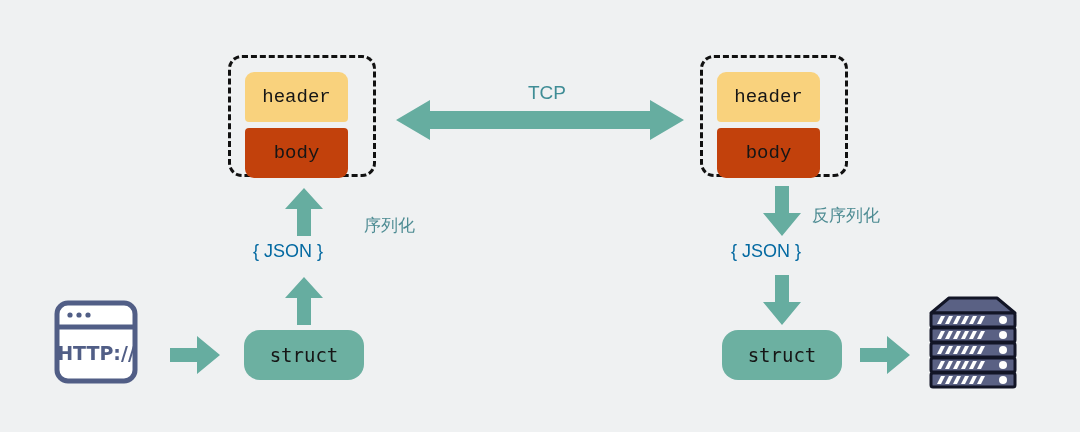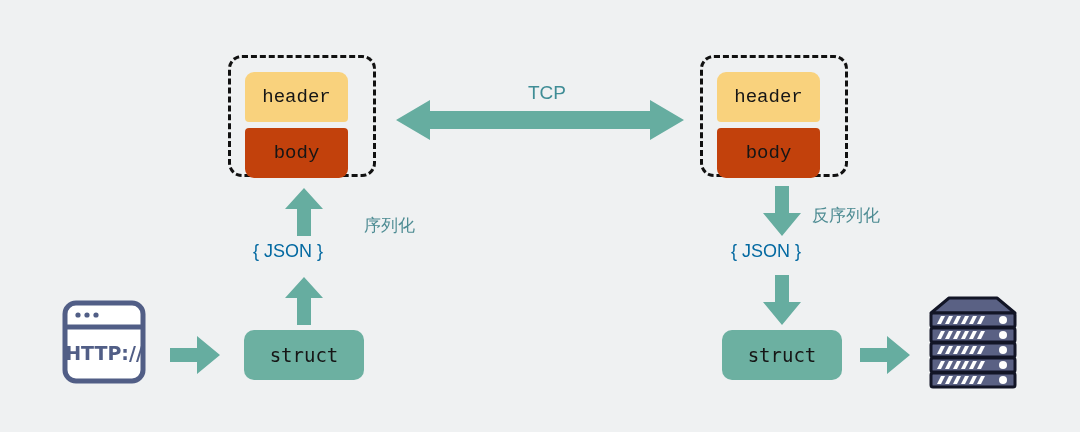--- a/index.html
+++ b/index.html
@@ -51,21 +51,21 @@
     background: #c2410c;
     border-radius: 4px 4px 9px 9px;
     margin-top: 6px;
   }
 
   
   .struct-box {
     width: 120px;
     height: 50px;
     background: #6cb0a1;
-    border-radius: 10px;
+    border-radius: 16px;
     display: flex;
     align-items: center;
     justify-content: center;
     font-family: "DejaVu Sans Mono", monospace;
     font-size: 19px;
     color: #161616;
     box-sizing: border-box;
   }
 
   
@@ -139,21 +139,21 @@
   <div class="abs label-cn" style="left:812px; top:204px;">反序列化</div>
 
   <div class="abs label-json" style="left:731px; top:241px;">{ JSON }</div>
 
   <div class="abs" style="left:763px; top:275px; width:38px; height:50px;">
     <svg width="38" height="50" viewBox="0 0 38 50" aria-hidden="true">
       <polygon points="12,0 26,0 26,27 38,27 19,50 0,27 12,27" fill="#66ada0"></polygon>
     </svg>
   </div>
 
-  <div class="abs" style="left:62px; top:300px; width:60px; height:84px;">
+  <div class="abs" style="left:54px; top:300px; width:60px; height:84px;">
     <svg width="84" height="84" viewBox="0 0 84 84" aria-hidden="true">
       <rect x="3" y="3" width="78" height="78" rx="11" ry="11" fill="#ffffff" stroke="#515e86" stroke-width="5"></rect>
       <line x1="3" y1="27" x2="81" y2="27" stroke="#515e86" stroke-width="5"></line>
       <circle cx="16" cy="15" r="2.6" fill="#515e86"></circle>
       <circle cx="25" cy="15" r="2.6" fill="#515e86"></circle>
       <circle cx="34" cy="15" r="2.6" fill="#515e86"></circle>
       <text x="42" y="60" text-anchor="middle" font-family="DejaVu Sans, sans-serif" font-size="19" font-weight="bold" fill="#515e86">HTTP://</text>
     </svg>
   </div>
 

